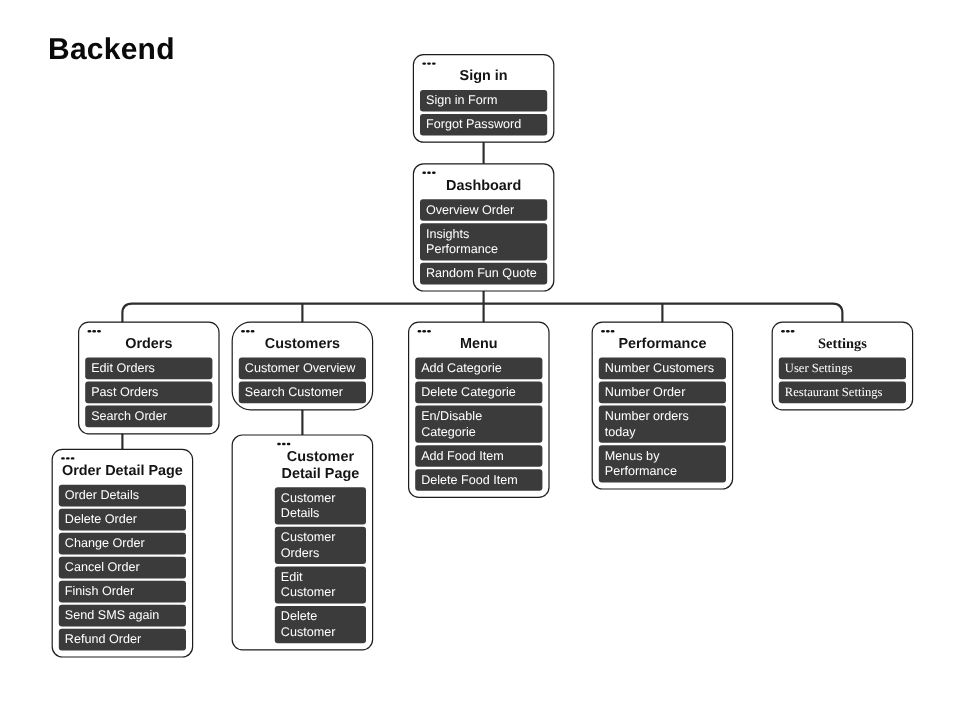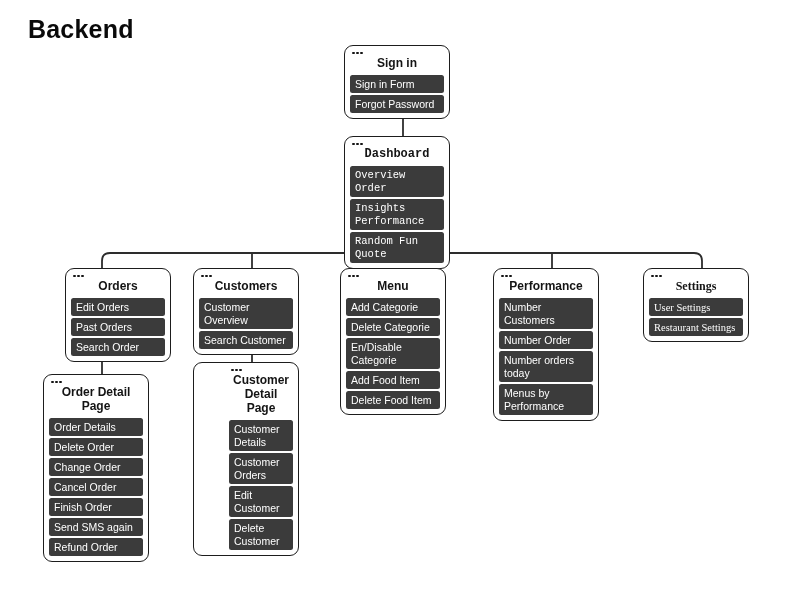--- a/index.html
+++ b/index.html
@@ -8,34 +8,34 @@
     width: 800px;
     height: 600px;
     background: #ffffff;
     overflow: hidden;
     font-family: "Liberation Sans", sans-serif;
   }
   .page-title {
     position: absolute;
     left: 28px;
     top: 15px;
-    margin: 0;
+    margin: 12px;
     font-size: 25px;
     font-weight: 700;
     letter-spacing: 0.2px;
     color: #0a0a0a;
   }
   svg.connectors {
     position: absolute;
     left: 0; top: 0;
     width: 800px; height: 600px;
   }
   .card {
     position: absolute;
-    width: 106px;
+    width: 118px;
     box-sizing: border-box;
     background: #ffffff;
     border: 1.5px solid #1d1d1d;
     border-radius: 9px;
     padding: 3px 5px 5px 5px;
   }
   .dots {
     display: flex;
     gap: 1.5px;
     margin: 2px 0 1px 2px;
@@ -96,21 +96,21 @@
         <i></i>
         <i></i>
       </div>
     <div class="card-title">Sign in</div>
     <div class="card-items">
         <div class="card-item">Sign in Form</div>
         <div class="card-item">Forgot Password</div>
       </div>
   </div>
 
-  <div class="card" style="left:344px; top:136px;font-family:Liberation Mono, monospace;">
+  <div class="card" style="left:344px; top:136px;">
     <div class="dots">
         <i></i>
         <i></i>
         <i></i>
       </div>
     <div class="card-title">Dashboard</div>
     <div class="card-items">
         <div class="card-item">Overview Order</div>
         <div class="card-item">Insights Performance</div>
         <div class="card-item">Random Fun Quote</div>
@@ -142,21 +142,21 @@
         <div class="card-item">Order Details</div>
         <div class="card-item">Delete Order</div>
         <div class="card-item">Change Order</div>
         <div class="card-item">Cancel Order</div>
         <div class="card-item">Finish Order</div>
         <div class="card-item">Send SMS again</div>
         <div class="card-item">Refund Order</div>
       </div>
   </div>
 
-  <div class="card" style="left:193px; top:268px;">
+  <div class="card" style="left:193px; top:268px;border-radius:16px;">
     <div class="dots">
         <i></i>
         <i></i>
         <i></i>
       </div>
     <div class="card-title">Customers</div>
     <div class="card-items">
         <div class="card-item">Customer Overview</div>
         <div class="card-item">Search Customer</div>
       </div>

